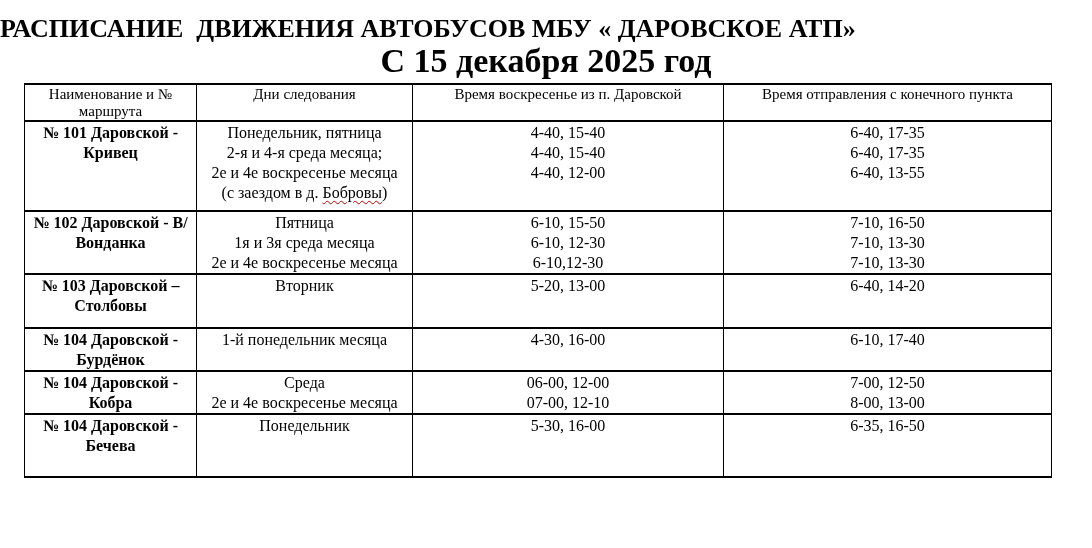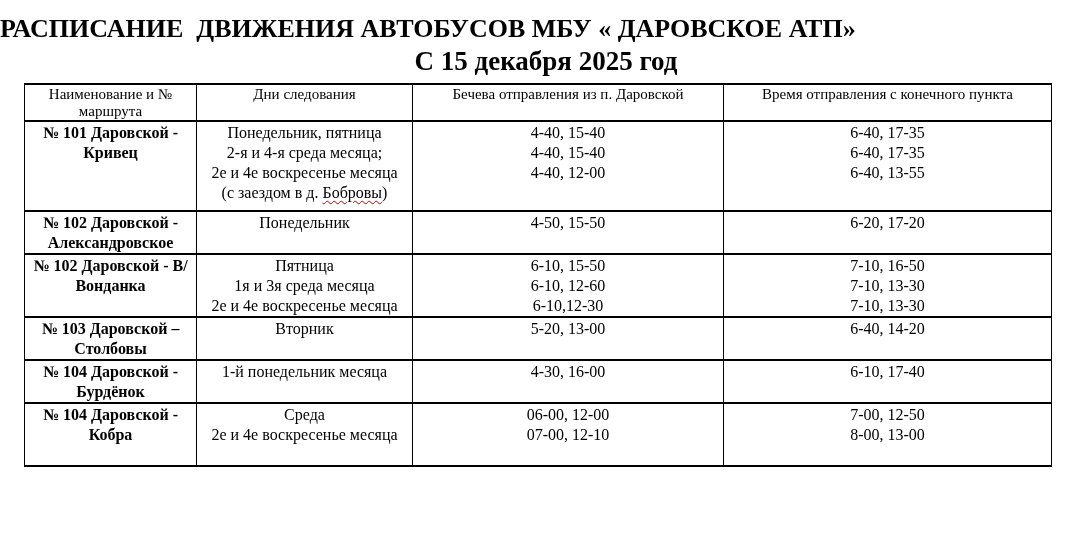--- a/index.html
+++ b/index.html
@@ -16,21 +16,21 @@
     text-align: left;
     font-weight: bold;
     font-size: 26px;
     line-height: 31px;
     white-space: pre-wrap;
   }
   .subtitle {
     margin-top: 2px;
     text-align: center;
     font-weight: bold;
-    font-size: 27px;
+    font-size: 34px;
     line-height: 30px;
   }
   table.schedule {
     border-collapse: collapse;
     table-layout: fixed;
     width: 1027px;
     margin: 7px 0 0 24px;
   }
   col.c1 { width: 172px; }
   col.c2 { width: 216px; }
@@ -81,21 +81,21 @@
     <colgroup>
       <col class="c1">
         <col class="c2">
         <col class="c3">
         <col class="c4">
     </colgroup>
     <thead>
       <tr>
         <th>Наименование и № маршрута</th>
         <th>Дни следования</th>
-        <th>Бечева отправления из п. Даровской</th>
+        <th>Время воскресенье из п. Даровской</th>
         <th>Время отправления с конечного пункта</th>
       </tr>
     </thead>
     <tbody>
         <tr>
           <td class="col-route">
             <div>№ 101 Даровской - Кривец</div>
           </td>
           <td class="col-days">
             <div>Понедельник, пятница</div>
@@ -109,44 +109,30 @@
             <div>4-40, 12-00</div>
           </td>
           <td class="col-back">
             <div>6-40, 17-35</div>
             <div>6-40, 17-35</div>
             <div>6-40, 13-55</div>
           </td>
         </tr>
         <tr>
           <td class="col-route">
-            <div>№ 102 Даровской - Александровское</div>
-          </td>
-          <td class="col-days">
-            <div>Понедельник</div>
-          </td>
-          <td class="col-from">
-            <div>4-50, 15-50</div>
-          </td>
-          <td class="col-back">
-            <div>6-20, 17-20</div>
-          </td>
-        </tr>
-        <tr>
-          <td class="col-route">
             <div>№ 102 Даровской - В/Вонданка</div>
           </td>
           <td class="col-days">
             <div>Пятница</div>
             <div>1я и 3я среда месяца</div>
             <div>2е и 4е воскресенье месяца</div>
           </td>
           <td class="col-from">
             <div>6-10, 15-50</div>
-            <div>6-10, 12-60</div>
+            <div>6-10, 12-30</div>
             <div>6-10,12-30</div>
           </td>
           <td class="col-back">
             <div>7-10, 16-50</div>
             <div>7-10, 13-30</div>
             <div>7-10, 13-30</div>
           </td>
         </tr>
         <tr>
           <td class="col-route">
@@ -184,17 +170,31 @@
             <div>Среда</div>
             <div>2е и 4е воскресенье месяца</div>
           </td>
           <td class="col-from">
             <div>06-00, 12-00</div>
             <div>07-00, 12-10</div>
           </td>
           <td class="col-back">
             <div>7-00, 12-50</div>
             <div>8-00, 13-00</div>
+          </td>
+        </tr>
+        <tr>
+          <td class="col-route">
+            <div>№ 104 Даровской - Бечева</div>
+          </td>
+          <td class="col-days">
+            <div>Понедельник</div>
+          </td>
+          <td class="col-from">
+            <div>5-30, 16-00</div>
+          </td>
+          <td class="col-back">
+            <div>6-35, 16-50</div>
           </td>
         </tr>
       </tbody>
   </table>
 </div>
 
 </body></html>

